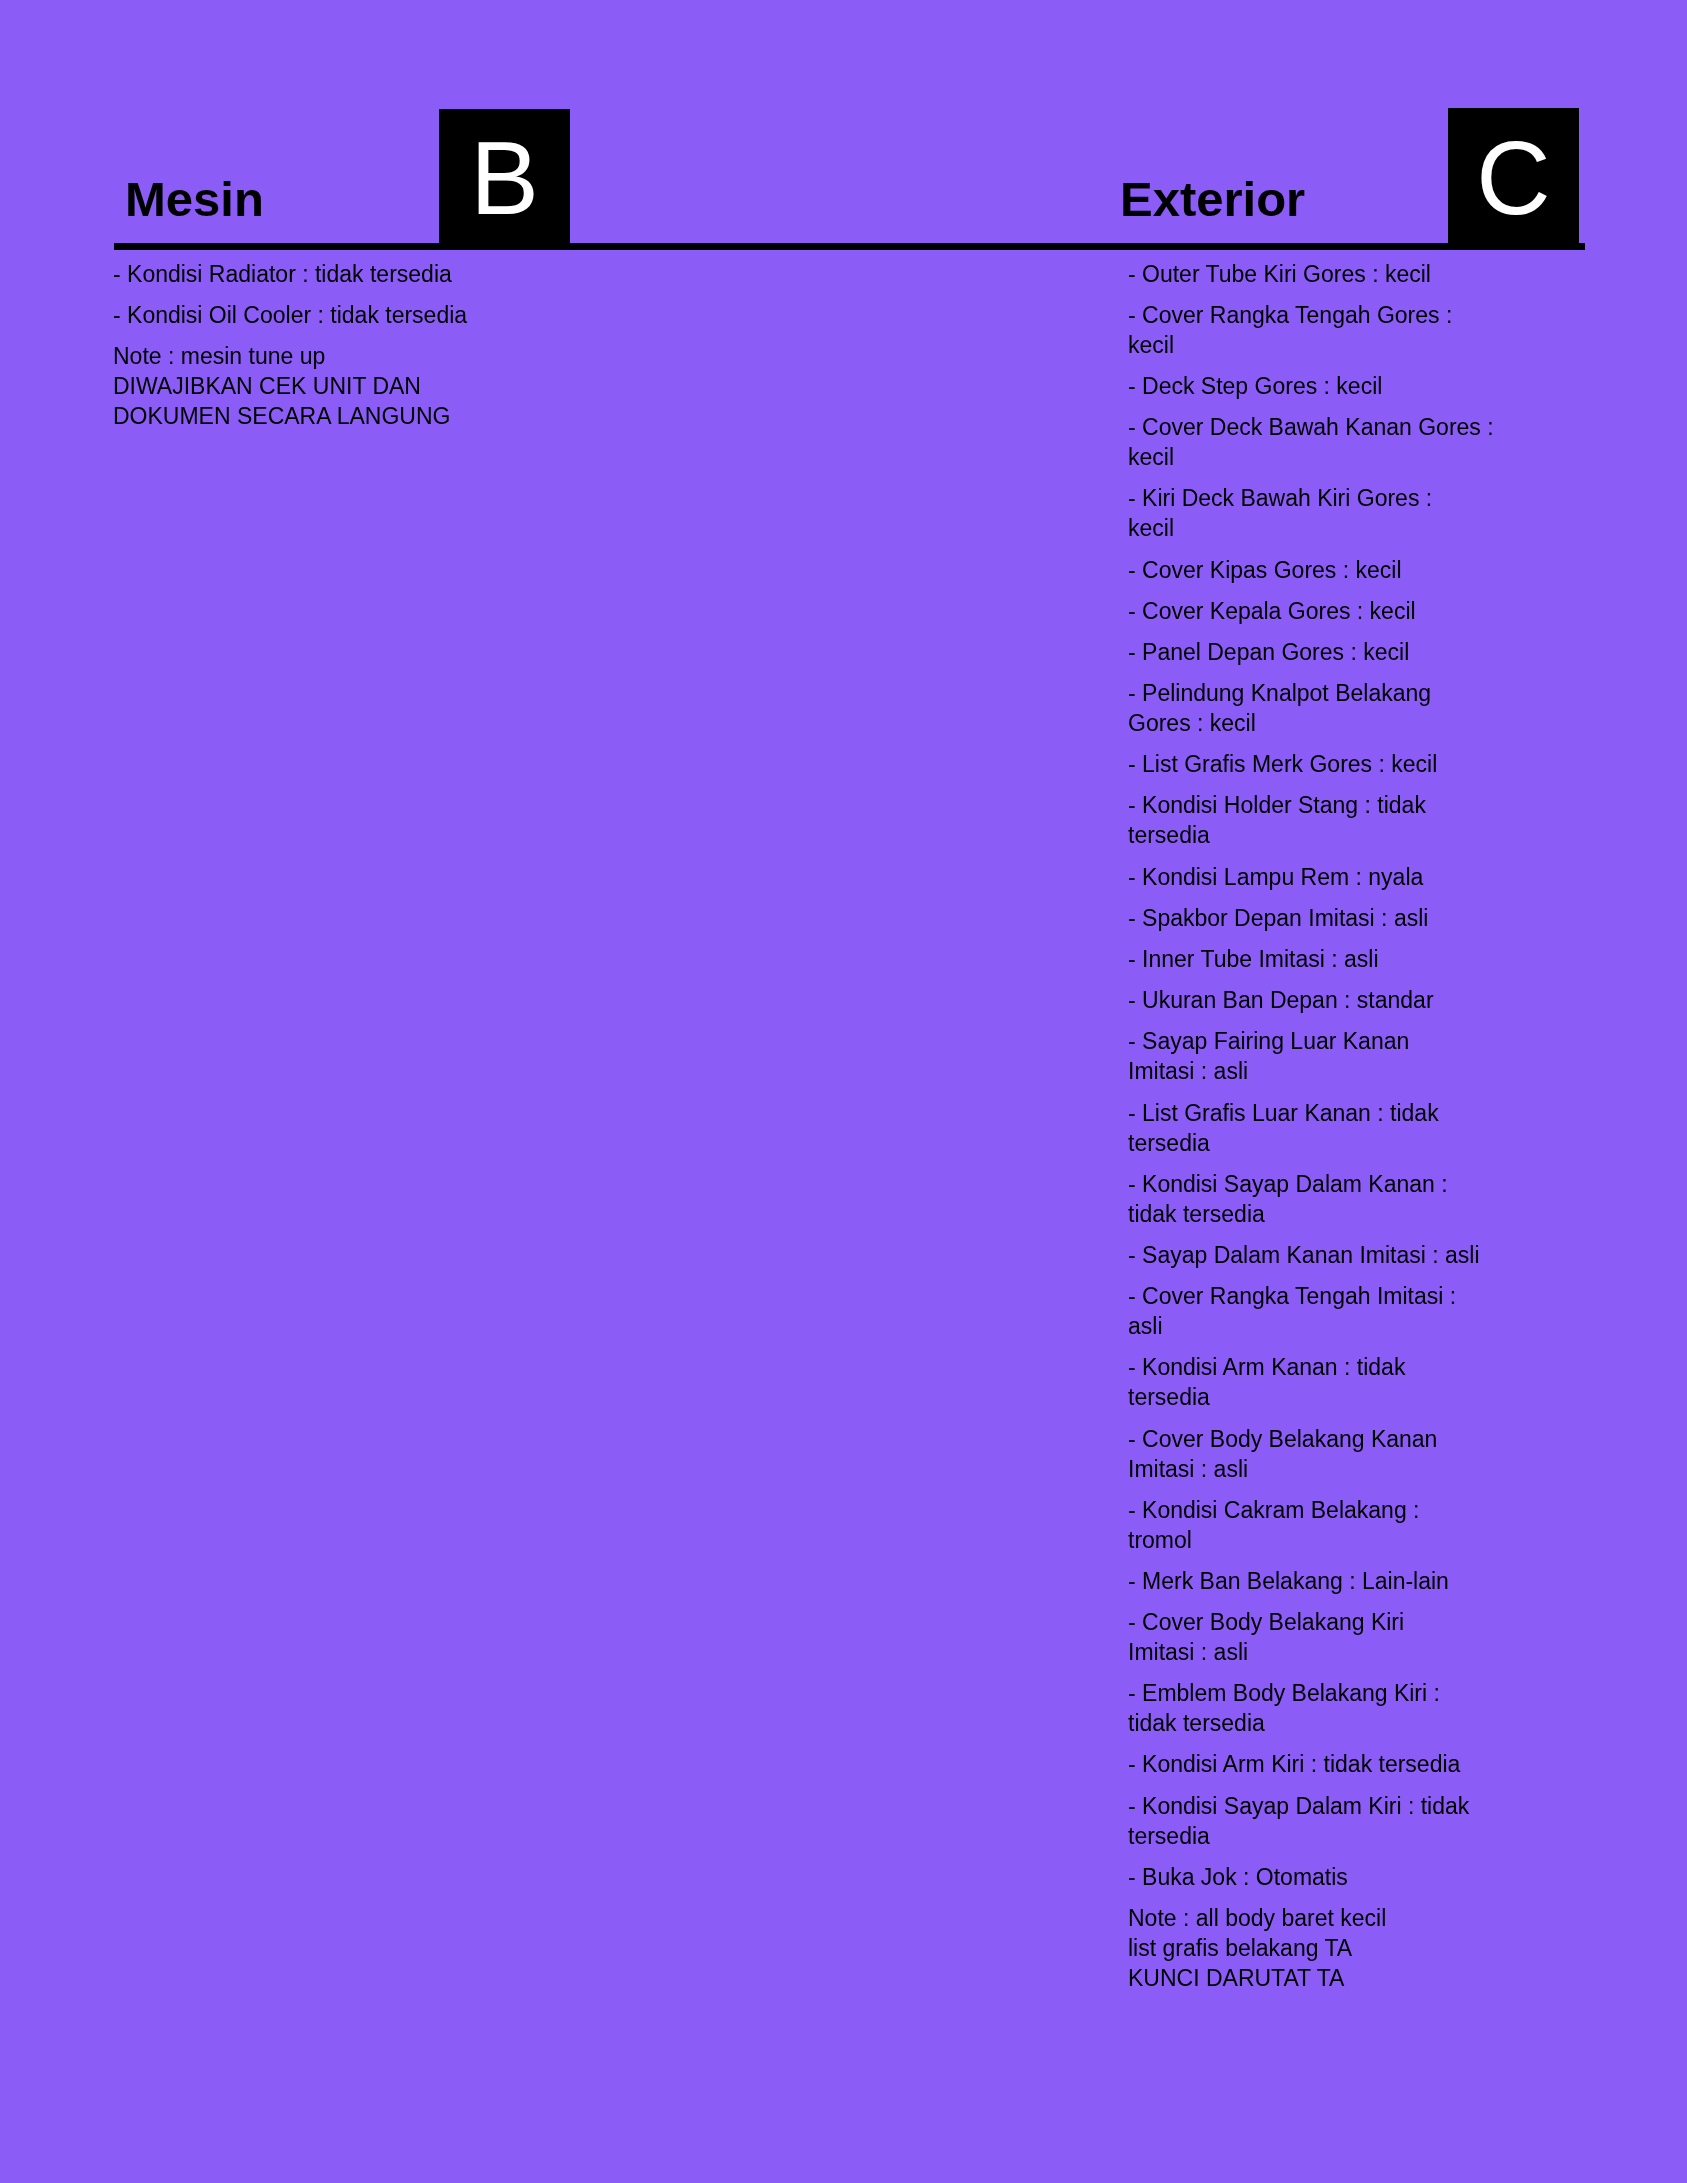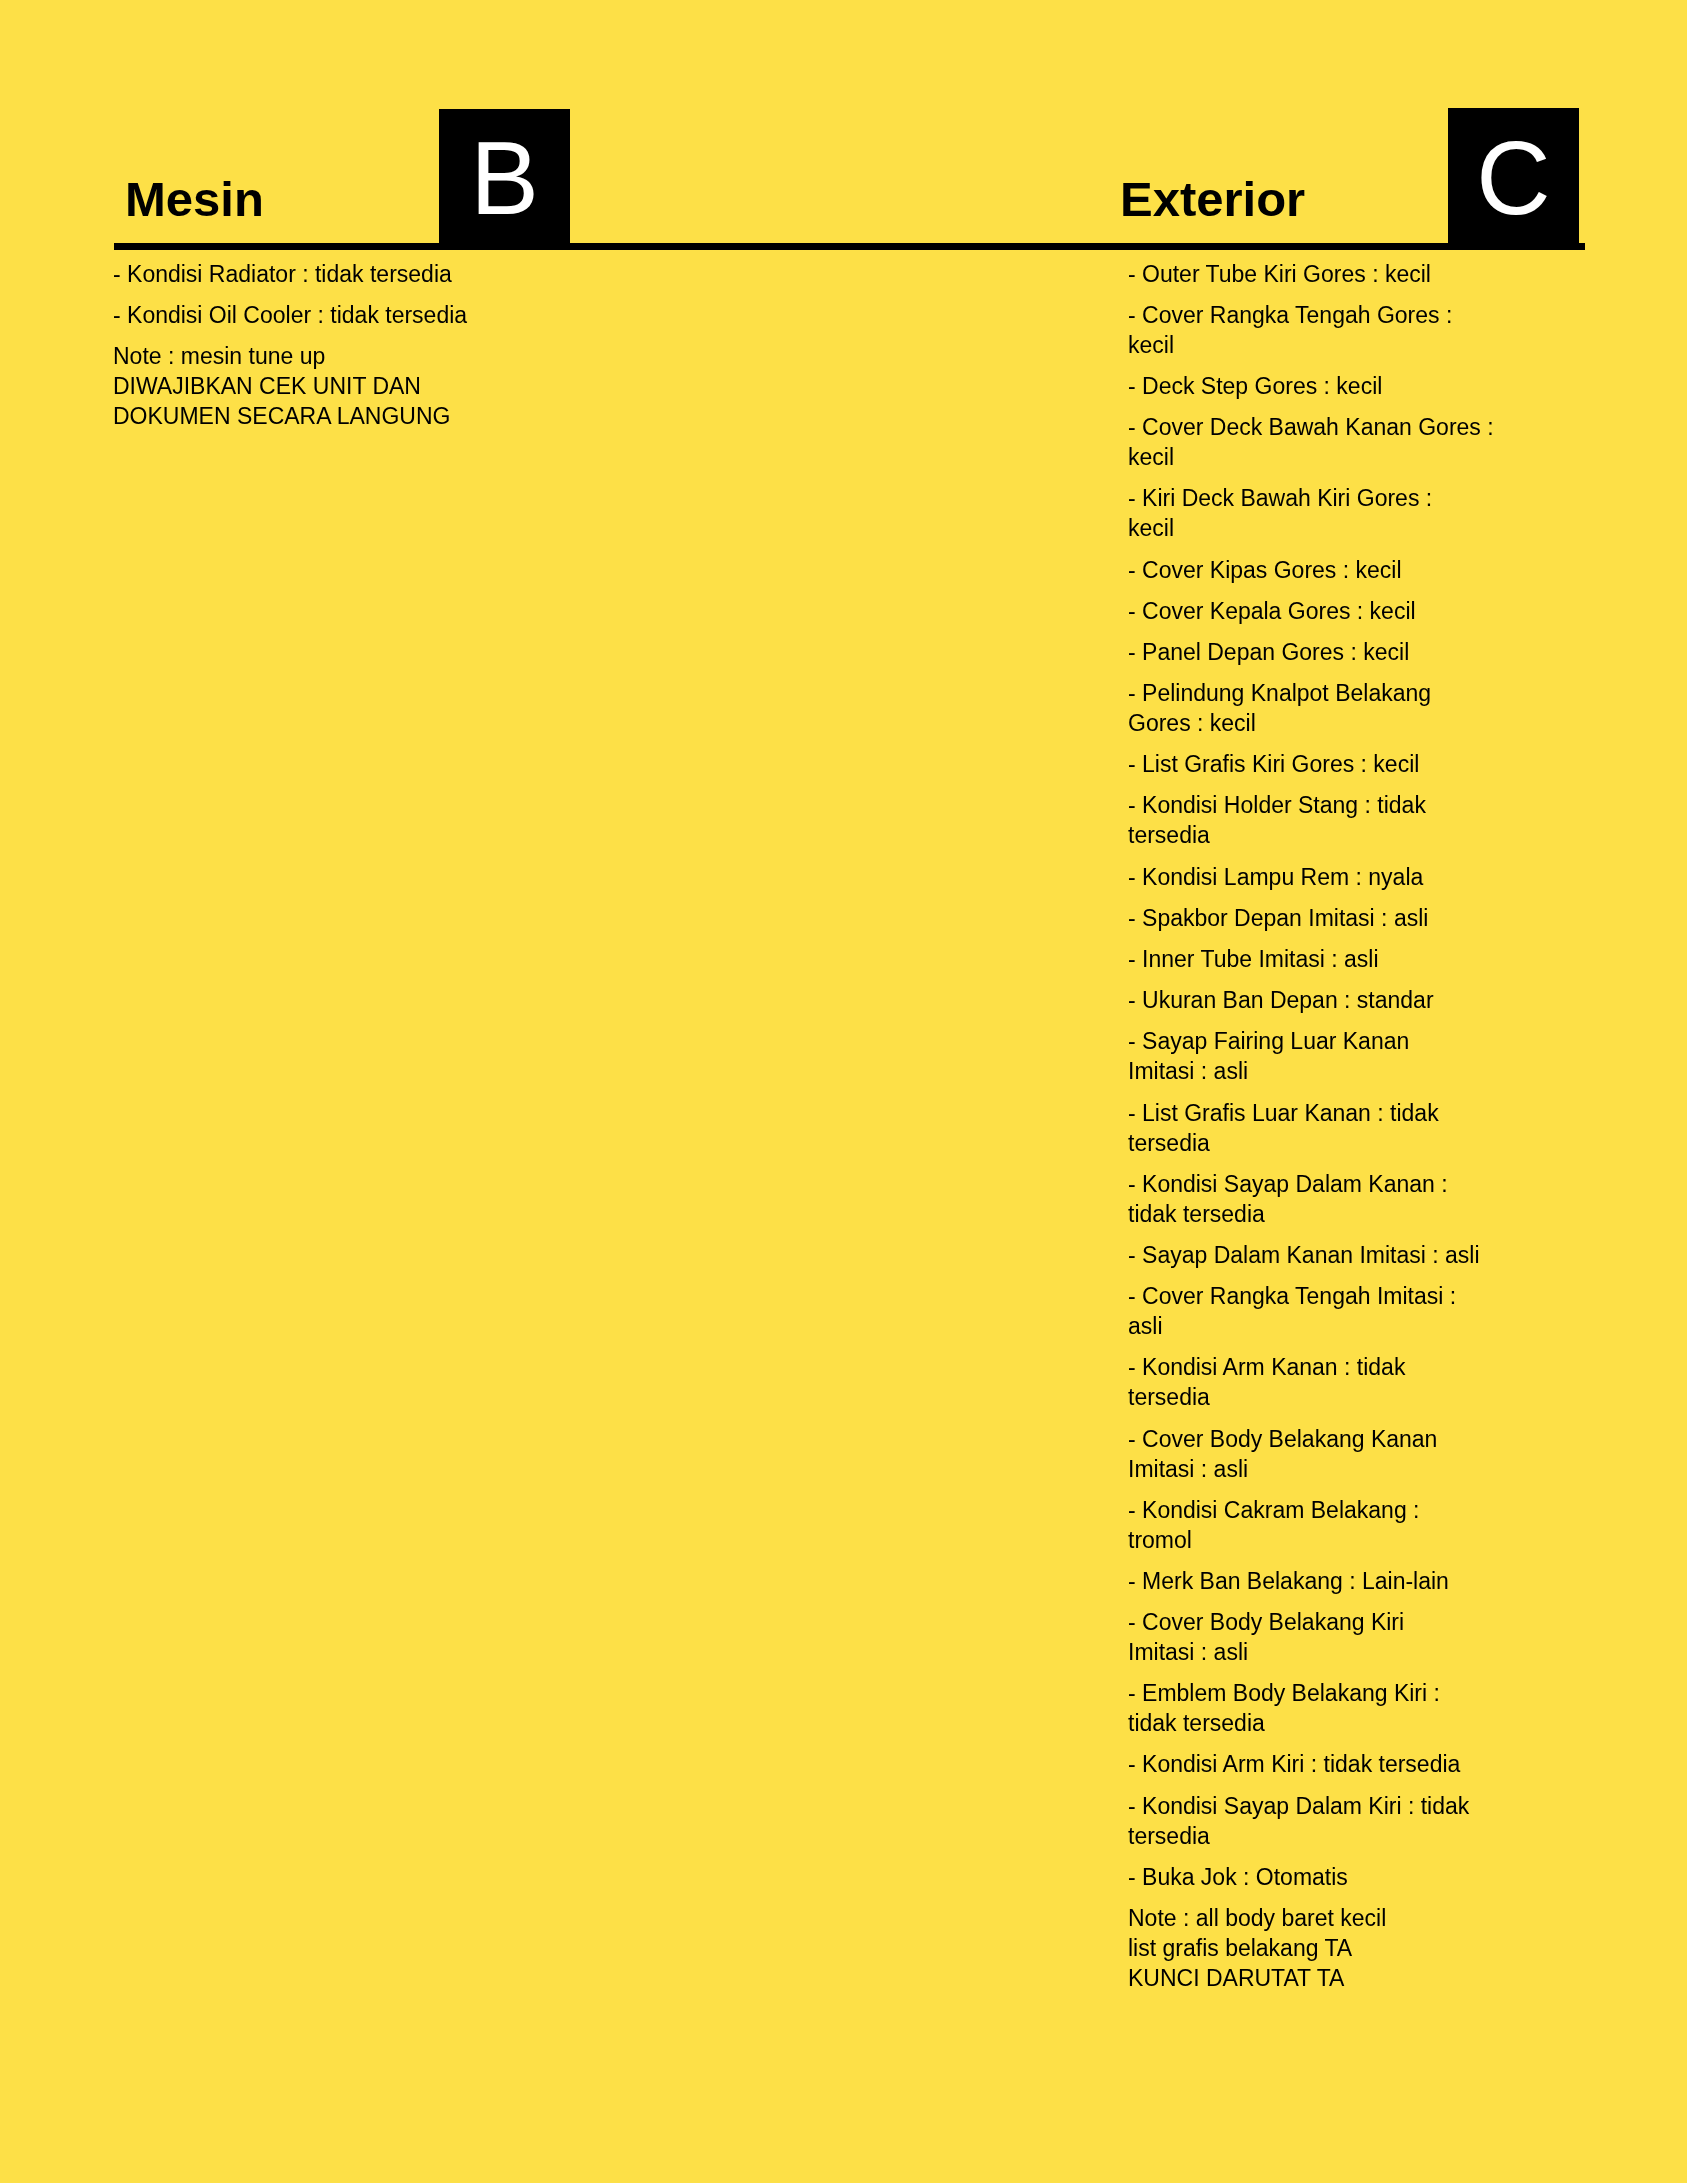--- a/index.html
+++ b/index.html
@@ -1,20 +1,20 @@
 <!DOCTYPE html>
 <html style="font-size:10.6px"><head>
 <meta charset="utf-8">
 <style>
   html, body { margin: 0; padding: 0; background: #ffffff; }
   .page {
     position: relative;
     width: 1687px;
     height: 2183px;
-    background: #fde047;
+    background: #8b5cf6;
     color: #000000;
     font-family: "Liberation Sans", sans-serif;
     overflow: hidden;
   }
   .title {
     position: absolute;
     top: 175px;
     margin: 0;
     font-size: 49px;
     font-weight: 700;
@@ -95,21 +95,21 @@
     <p>- Deck Step Gores : kecil</p>
     <p>- Cover Deck Bawah Kanan Gores :
 kecil</p>
     <p>- Kiri Deck Bawah Kiri Gores :
 kecil</p>
     <p>- Cover Kipas Gores : kecil</p>
     <p>- Cover Kepala Gores : kecil</p>
     <p>- Panel Depan Gores : kecil</p>
     <p>- Pelindung Knalpot Belakang
 Gores : kecil</p>
-    <p>- List Grafis Kiri Gores : kecil</p>
+    <p>- List Grafis Merk Gores : kecil</p>
     <p>- Kondisi Holder Stang : tidak
 tersedia</p>
     <p>- Kondisi Lampu Rem : nyala</p>
     <p>- Spakbor Depan Imitasi : asli</p>
     <p>- Inner Tube Imitasi : asli</p>
     <p>- Ukuran Ban Depan : standar</p>
     <p>- Sayap Fairing Luar Kanan
 Imitasi : asli</p>
     <p>- List Grafis Luar Kanan : tidak
 tersedia</p>

